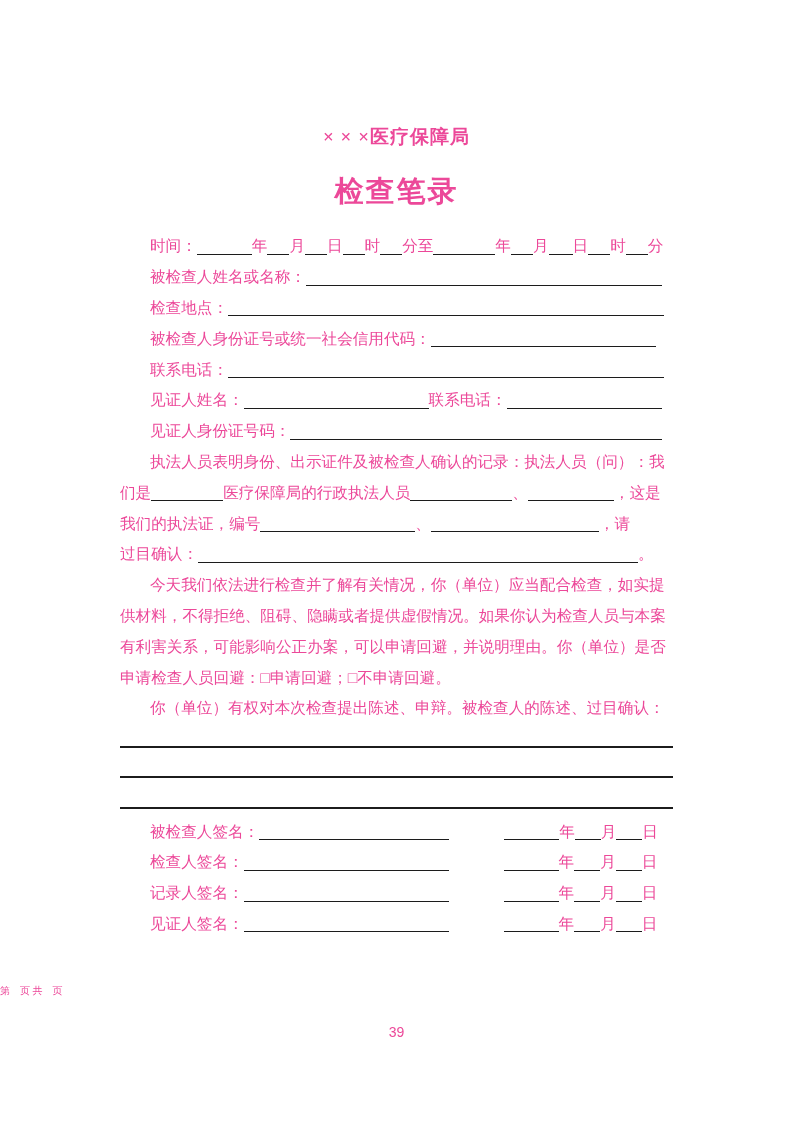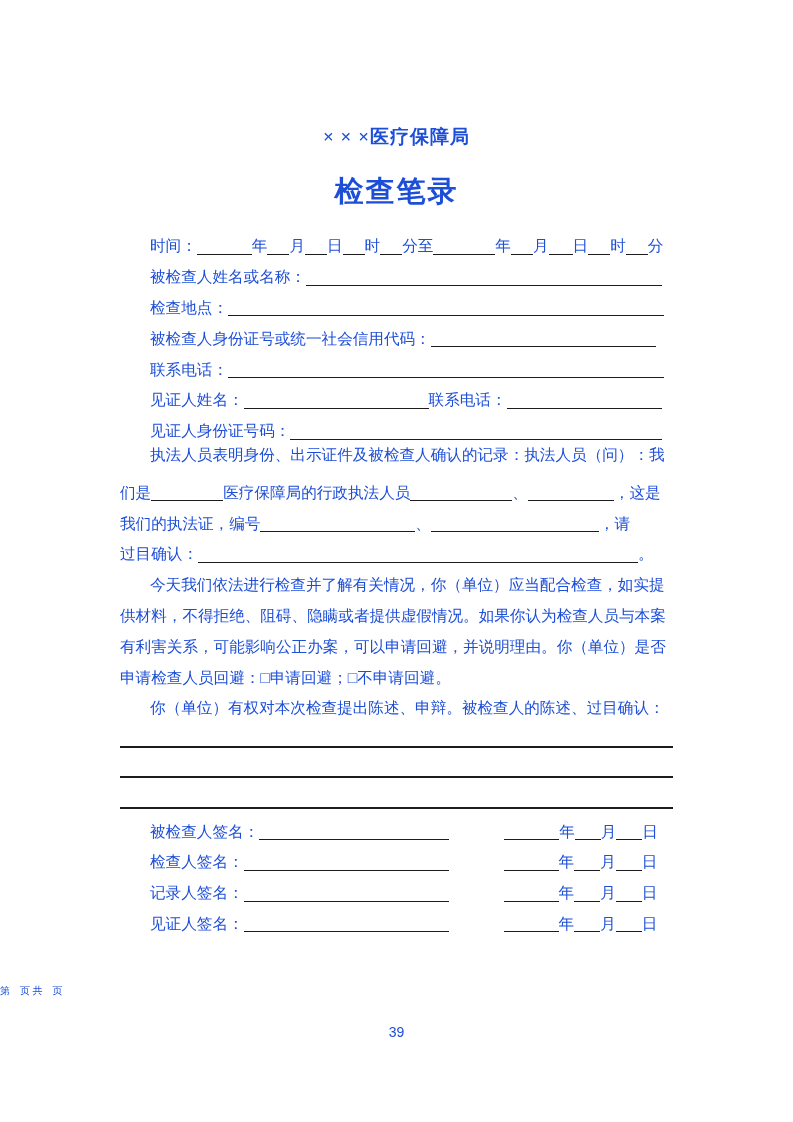--- a/index.html
+++ b/index.html
@@ -2,21 +2,21 @@
 <html><head>
 <meta charset="utf-8">
 <style>
   html, body { margin: 0; padding: 0; background: #ffffff; }
   .page {
     position: relative;
     width: 793px;
     height: 1122px;
     background: #ffffff;
     font-family: "Liberation Serif", "DejaVu Serif", serif;
-    color: #1d4ed8;
+    color: #ec4899;
     overflow: hidden;
   }
   .org-header {
     position: absolute;
     top: 124px; left: 0; width: 100%;
     text-align: center;
     font-size: 19px;
     font-weight: bold;
     letter-spacing: 1px;
   }
@@ -71,21 +71,21 @@
   <div class="org-header">× × ×医疗保障局</div>
   <div class="doc-title">检查笔录</div>
   <div class="form-body">
       <div class="line" style="padding-left: 30px;"><span class="txt">时间：</span><span class="blank" style="width: 55px;"></span><span class="txt">年</span><span class="blank" style="width: 22px;"></span><span class="txt">月</span><span class="blank" style="width: 22px;"></span><span class="txt">日</span><span class="blank" style="width: 22px;"></span><span class="txt">时</span><span class="blank" style="width: 22px;"></span><span class="txt">分至</span><span class="blank" style="width: 62px;"></span><span class="txt">年</span><span class="blank" style="width: 22px;"></span><span class="txt">月</span><span class="blank" style="width: 24px;"></span><span class="txt">日</span><span class="blank" style="width: 22px;"></span><span class="txt">时</span><span class="blank" style="width: 22px;"></span><span class="txt">分</span></div>
       <div class="line" style="padding-left: 30px;"><span class="txt">被检查人姓名或名称：</span><span class="blank" style="width: 356px;"></span></div>
       <div class="line" style="padding-left: 30px;"><span class="txt">检查地点：</span><span class="blank" style="width: 436px;"></span></div>
       <div class="line" style="padding-left: 30px; align-items: flex-end;"><span class="txt">被检查人身份证号或统一社会信用代码：</span><span class="blank" style="width: 225px;"></span></div>
       <div class="line" style="padding-left: 30px;"><span class="txt">联系电话：</span><span class="blank" style="width: 436px;"></span></div>
       <div class="line" style="padding-left: 30px;"><span class="txt">见证人姓名：</span><span class="blank" style="width: 185px;"></span><span class="txt">联系电话：</span><span class="blank" style="width: 155px;"></span></div>
       <div class="line" style="padding-left: 30px;"><span class="txt">见证人身份证号码：</span><span class="blank" style="width: 372px;"></span></div>
-      <div class="line" style="padding-left: 30px; align-items: center;"><span class="txt">执法人员表明身份、出示证件及被检查人确认的记录：执法人员（问）：我</span></div>
+      <div class="line" style="padding-left: 30px;"><span class="txt">执法人员表明身份、出示证件及被检查人确认的记录：执法人员（问）：我</span></div>
       <div class="line"><span class="txt">们是</span><span class="blank" style="width: 72px;"></span><span class="txt">医疗保障局的行政执法人员</span><span class="blank" style="width: 102px;"></span><span class="txt">、</span><span class="blank" style="width: 86px;"></span><span class="txt">，这是</span></div>
       <div class="line"><span class="txt">我们的执法证，编号</span><span class="blank" style="width: 155px;"></span><span class="txt">、</span><span class="blank" style="width: 168px;"></span><span class="txt">，请</span></div>
       <div class="line"><span class="txt">过目确认：</span><span class="blank" style="width: 440px;"></span><span class="txt">。</span></div>
       <div class="line" style="padding-left: 30px;"><span class="txt">今天我们依法进行检查并了解有关情况，你（单位）应当配合检查，如实提</span></div>
       <div class="line"><span class="txt">供材料，不得拒绝、阻碍、隐瞒或者提供虚假情况。如果你认为检查人员与本案</span></div>
       <div class="line"><span class="txt">有利害关系，可能影响公正办案，可以申请回避，并说明理由。你（单位）是否</span></div>
       <div class="line"><span class="txt">申请检查人员回避：</span><span class="checkbox">□</span><span class="txt">申请回避；</span><span class="checkbox">□</span><span class="txt">不申请回避。</span></div>
       <div class="line" style="padding-left: 30px;"><span class="txt">你（单位）有权对本次检查提出陈述、申辩。被检查人的陈述、过目确认：</span></div>
       <div class="line"><span class="blank thick" style="width: 553px;"></span></div>
       <div class="line"><span class="blank thick" style="width: 553px;"></span></div>

